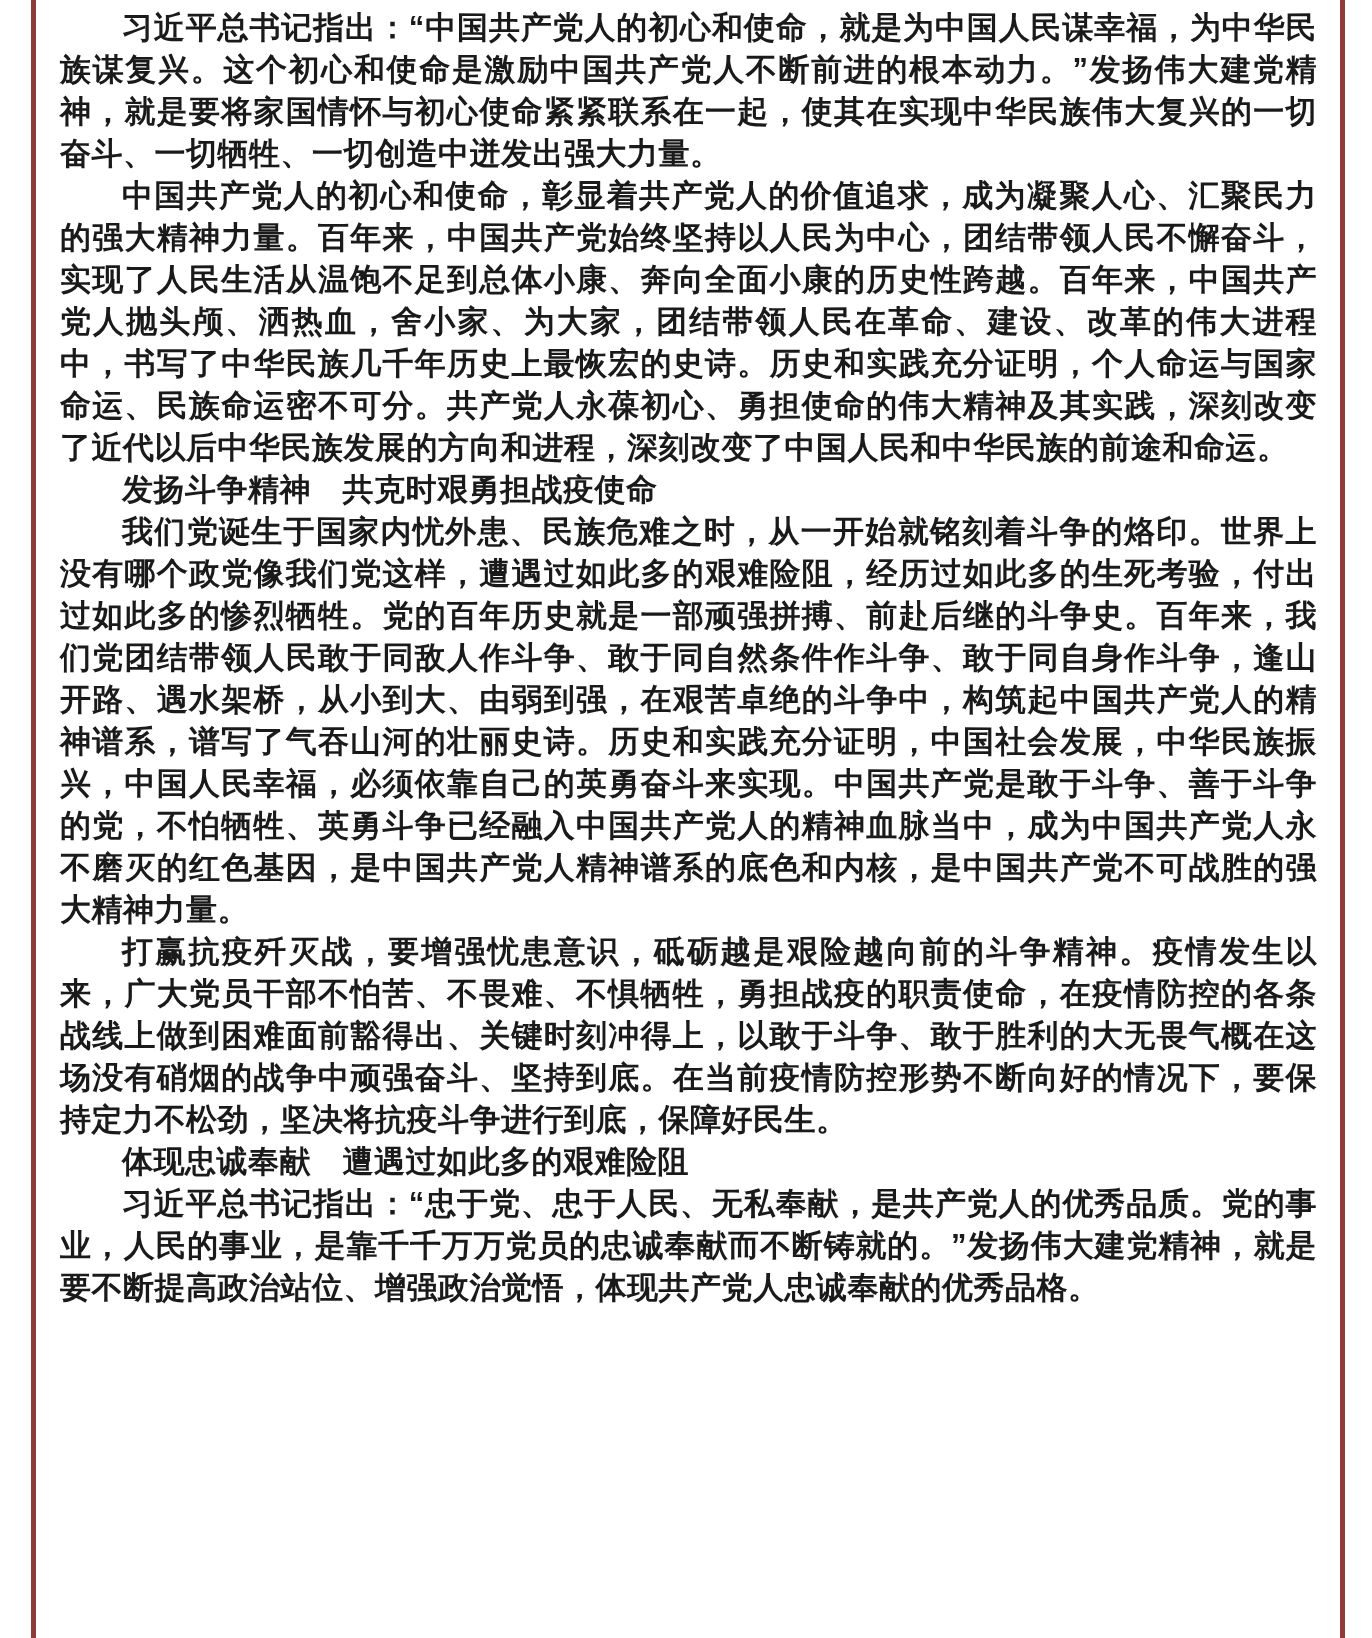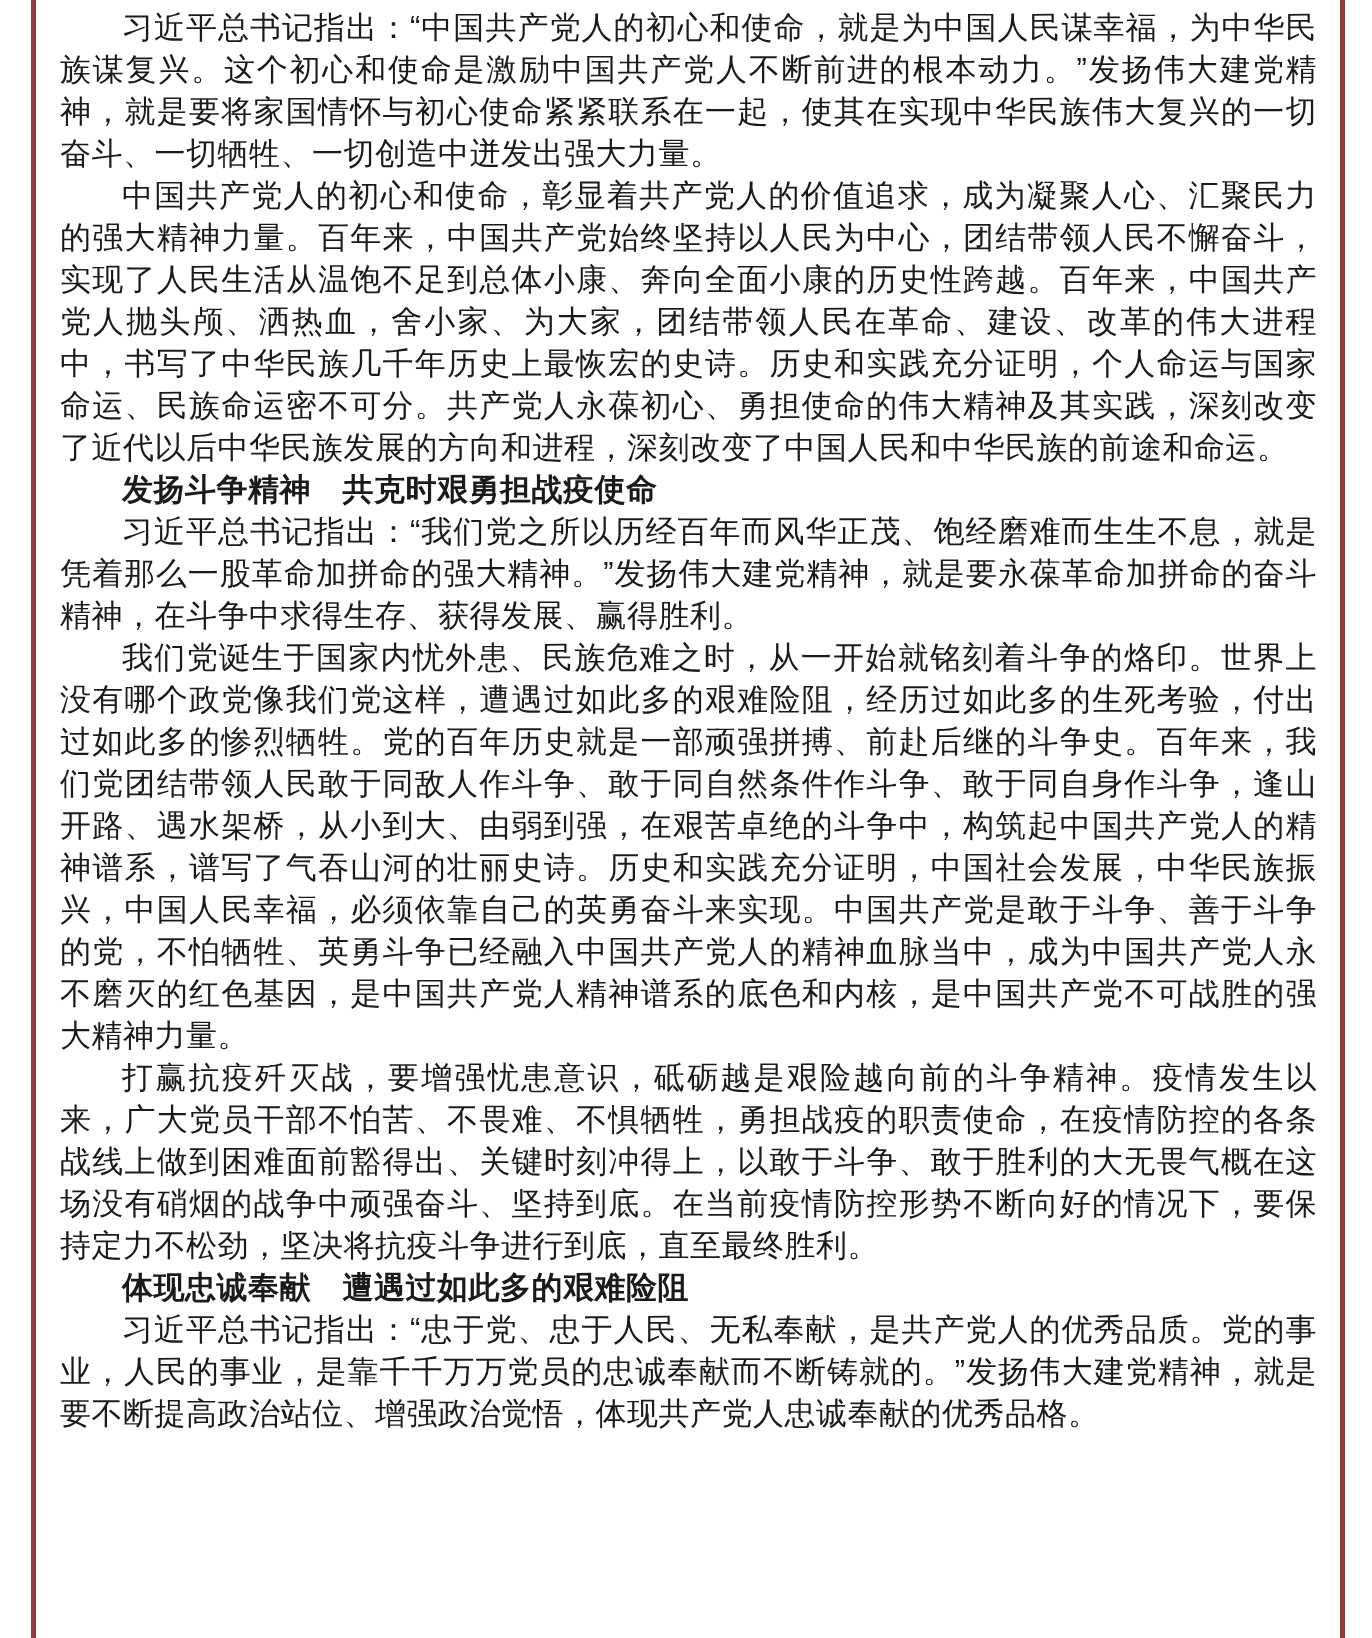--- a/index.html
+++ b/index.html
@@ -32,33 +32,33 @@
     color: #1a1a1a;
     font-size: 31px;
     line-height: 42px;
     text-align: justify;
     letter-spacing: 0.5px;
   }
   .content p {
     margin: 0;
     padding: 0;
     text-indent: 2em;
+    font-weight: bold;
   }
   .content p.subhead {
     text-indent: 2em;
     font-weight: bold;
   }
 </style>
 </head>
 <body>
 
 <div class="frame"></div>
 
 <div class="content">
   <p>习近平总书记指出：“中国共产党人的初心和使命，就是为中国人民谋幸福，为中华民族谋复兴。这个初心和使命是激励中国共产党人不断前进的根本动力。”发扬伟大建党精神，就是要将家国情怀与初心使命紧紧联系在一起，使其在实现中华民族伟大复兴的一切奋斗、一切牺牲、一切创造中迸发出强大力量。</p>
   <p>中国共产党人的初心和使命，彰显着共产党人的价值追求，成为凝聚人心、汇聚民力的强大精神力量。百年来，中国共产党始终坚持以人民为中心，团结带领人民不懈奋斗，实现了人民生活从温饱不足到总体小康、奔向全面小康的历史性跨越。百年来，中国共产党人抛头颅、洒热血，舍小家、为大家，团结带领人民在革命、建设、改革的伟大进程中，书写了中华民族几千年历史上最恢宏的史诗。历史和实践充分证明，个人命运与国家命运、民族命运密不可分。共产党人永葆初心、勇担使命的伟大精神及其实践，深刻改变了近代以后中华民族发展的方向和进程，深刻改变了中国人民和中华民族的前途和命运。</p>
   <p class="subhead">发扬斗争精神　共克时艰勇担战疫使命</p>
-  <p>习近平总书记指出：“我们党之所以历经百年而风华正茂、饱经磨难而生生不息，就是凭着那么一股革命加拼命的强大精神。”发扬伟大建党精神，就是要永葆革命加拼命的奋斗精神，在斗争中求得生存、获得发展、赢得胜利。</p>
   <p>我们党诞生于国家内忧外患、民族危难之时，从一开始就铭刻着斗争的烙印。世界上没有哪个政党像我们党这样，遭遇过如此多的艰难险阻，经历过如此多的生死考验，付出过如此多的惨烈牺牲。党的百年历史就是一部顽强拼搏、前赴后继的斗争史。百年来，我们党团结带领人民敢于同敌人作斗争、敢于同自然条件作斗争、敢于同自身作斗争，逢山开路、遇水架桥，从小到大、由弱到强，在艰苦卓绝的斗争中，构筑起中国共产党人的精神谱系，谱写了气吞山河的壮丽史诗。历史和实践充分证明，中国社会发展，中华民族振兴，中国人民幸福，必须依靠自己的英勇奋斗来实现。中国共产党是敢于斗争、善于斗争的党，不怕牺牲、英勇斗争已经融入中国共产党人的精神血脉当中，成为中国共产党人永不磨灭的红色基因，是中国共产党人精神谱系的底色和内核，是中国共产党不可战胜的强大精神力量。</p>
-  <p>打赢抗疫歼灭战，要增强忧患意识，砥砺越是艰险越向前的斗争精神。疫情发生以来，广大党员干部不怕苦、不畏难、不惧牺牲，勇担战疫的职责使命，在疫情防控的各条战线上做到困难面前豁得出、关键时刻冲得上，以敢于斗争、敢于胜利的大无畏气概在这场没有硝烟的战争中顽强奋斗、坚持到底。在当前疫情防控形势不断向好的情况下，要保持定力不松劲，坚决将抗疫斗争进行到底，直至最终胜利。</p>
+  <p>打赢抗疫歼灭战，要增强忧患意识，砥砺越是艰险越向前的斗争精神。疫情发生以来，广大党员干部不怕苦、不畏难、不惧牺牲，勇担战疫的职责使命，在疫情防控的各条战线上做到困难面前豁得出、关键时刻冲得上，以敢于斗争、敢于胜利的大无畏气概在这场没有硝烟的战争中顽强奋斗、坚持到底。在当前疫情防控形势不断向好的情况下，要保持定力不松劲，坚决将抗疫斗争进行到底，保障好民生。</p>
   <p class="subhead">体现忠诚奉献　遭遇过如此多的艰难险阻</p>
   <p>习近平总书记指出：“忠于党、忠于人民、无私奉献，是共产党人的优秀品质。党的事业，人民的事业，是靠千千万万党员的忠诚奉献而不断铸就的。”发扬伟大建党精神，就是要不断提高政治站位、增强政治觉悟，体现共产党人忠诚奉献的优秀品格。</p>
 </div>
 
 </body></html>

